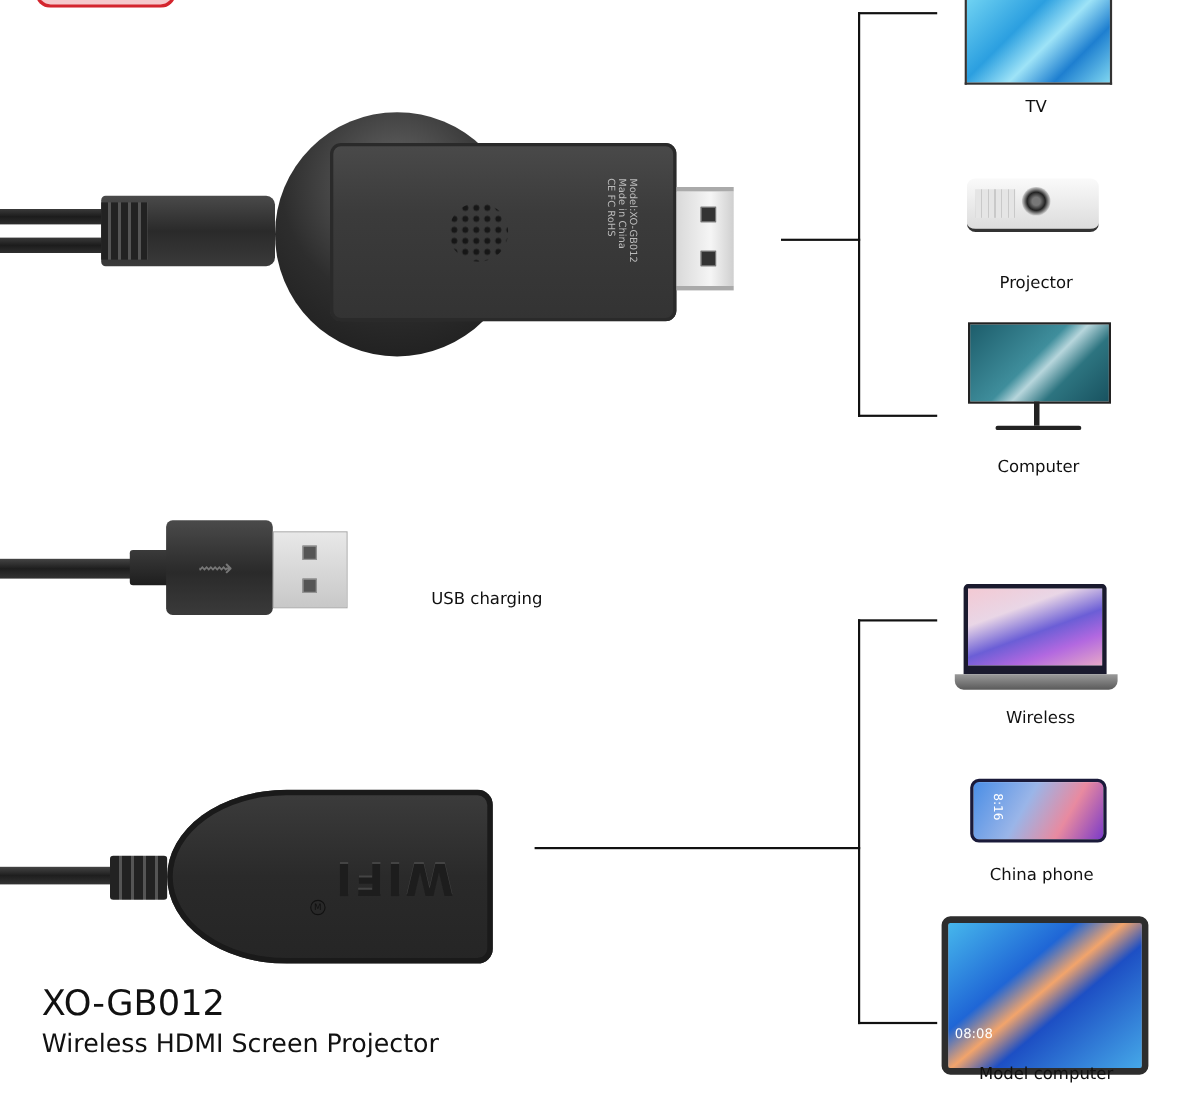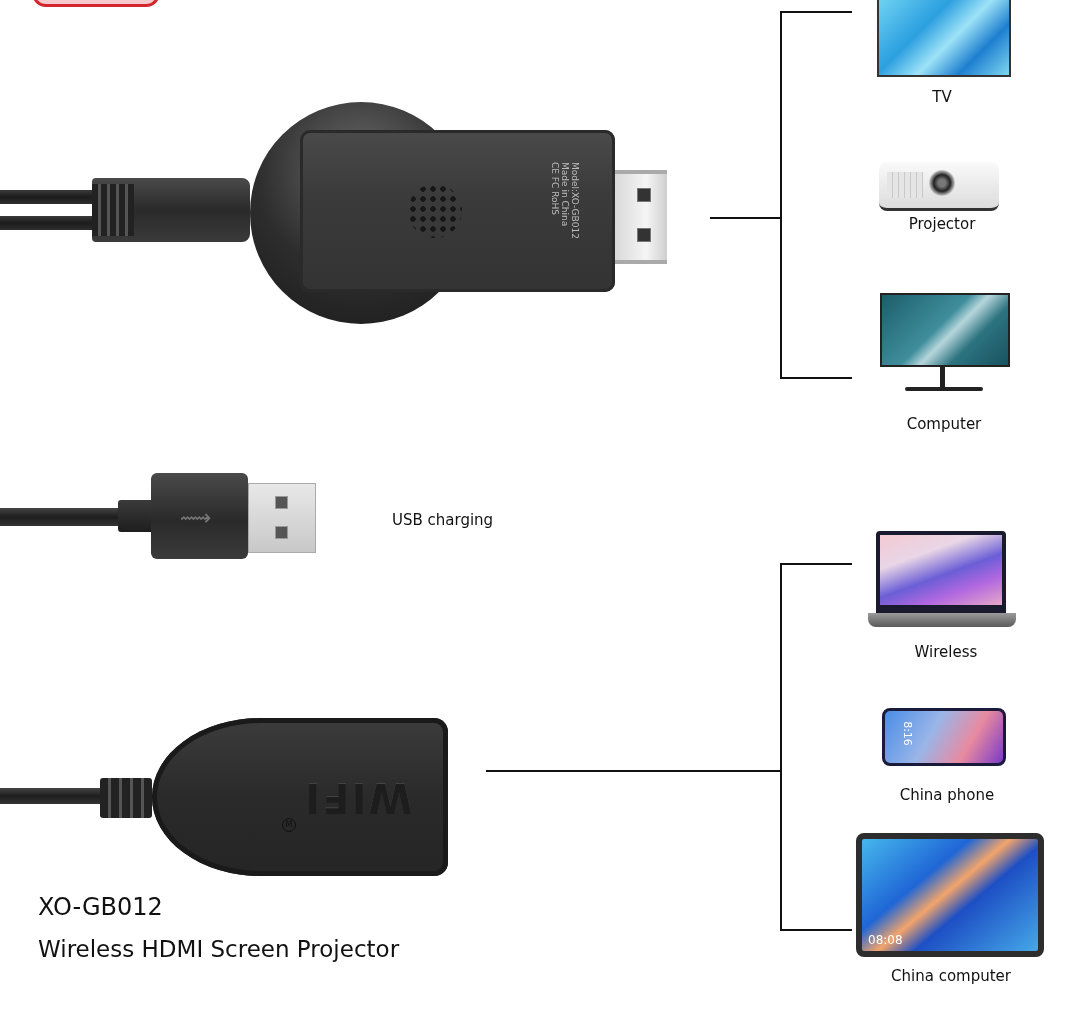--- a/index.html
+++ b/index.html
@@ -1,20 +1,20 @@
 <!DOCTYPE html>
 <html><head>
 <meta charset="utf-8">
 <style>
   html, body { margin:0; padding:0; background:#ffffff; }
   body { width:1080px; height:1016px; position:relative; overflow:hidden; font-family:"DejaVu Sans", sans-serif; color:#111; }
-  .abs { position:absolute; }
+  .abs { position:absolute;margin-top:24px; }
   .line { position:absolute; background:#111; }
   .label { position:absolute; font-size:15px; color:#111; text-align:center; white-space:nowrap; transform:translateX(-50%); }
-  .title1 { position:absolute; left:38px; top:893px; font-size:24px; color:#111; }
+  .title1 { position:absolute; left:38px; top:893px; font-size:32px; color:#111; }
   .title2 { position:absolute; left:38px; top:936px; font-size:23px; color:#111;text-align:right; }
   .badge-top { position:absolute; left:32px; top:-14px; width:122px; height:18px; border:3px solid #d4252e; border-top:none; border-radius:0 0 14px 14px; background:#f6c9cc; }
 
   
   .cable { position:absolute; background:linear-gradient(#3a3a3a,#1c1c1c 50%,#2e2e2e); }
   .round-body { position:absolute; left:250px; top:102px; width:222px; height:222px; border-radius:50%; background:radial-gradient(circle at 50% 30%, #6a6a6a, #2d2d2d 55%, #1a1a1a); }
   .rect-body { position:absolute; left:300px; top:130px; width:315px; height:162px; border-radius:10px; background:linear-gradient(#4a4a4a,#3b3b3b 40%,#333); box-shadow: inset 0 0 0 3px #2a2a2a; }
   .speaker { position:absolute; left:408px; top:184px; width:54px; height:54px; border-radius:50%;
     background-image: radial-gradient(circle, #111 2.5px, transparent 3px); background-size:10px 10px; opacity:0.85; }
   .cert { position:absolute; left:540px; top:162px; width:40px; height:100px; color:#bbb; font-size:9px; writing-mode:vertical-rl; line-height:10px; }
@@ -44,21 +44,21 @@
   .projector { left:879px; top:162px; width:120px; height:46px; border-radius:8px; background:linear-gradient(#fafafa,#dcdcdc); border-bottom:3px solid #333; }
   .projector .lens { position:absolute; left:50px; top:8px; width:26px; height:26px; border-radius:50%; background:radial-gradient(circle,#777 20%,#222 45%,#888 60%,#ccc 70%); }
   .projector .vent { position:absolute; left:8px; top:10px; width:36px; height:26px; background:repeating-linear-gradient(90deg,#e5e5e5 0 5px,#c9c9c9 5px 6px); }
   .display { left:880px; top:293px; width:126px; height:70px; background:linear-gradient(135deg,#1d5d6b,#3f8e9c 45%,#b7d6dc 55%,#2d7480 70%,#185260); border:2px solid #222; }
   .display-stand { left:940px; top:365px; width:5px; height:22px; background:#222; }
   .display-base { left:905px; top:387px; width:78px; height:4px; background:#222; border-radius:2px; }
   .laptop { left:876px; top:531px; width:130px; height:82px; background:linear-gradient(160deg,#f3c9d3,#e9d6e6 30%,#6b5ed6 55%,#b268e0 75%,#e6a8c7); border:4px solid #1a1a2e; border-bottom-width:8px; border-radius:4px 4px 0 0; box-sizing:border-box; }
   .laptop-base { left:868px; top:613px; width:148px; height:14px; background:linear-gradient(#9a9a9a,#5a5a5a); border-radius:0 0 8px 8px; }
   .phone { left:882px; top:708px; width:124px; height:58px; border-radius:8px; background:linear-gradient(120deg,#4a8ee6,#9ab5e8 40%,#e88aa0 70%,#7a3ac8); border:3px solid #1a1a3a; box-sizing:border-box; }
   .phone-time { position:absolute; left:10px; top:16px; font-size:11px; color:#fff; transform:rotate(90deg); }
-  .tablet { left:856px; top:833px; width:188px; height:124px; border-radius:8px; background:linear-gradient(140deg,#46b7ec,#1f66d6 35%,#f2a46b 48%,#1d4fc4 60%,#45a8e8); border:6px solid #2d2d2d; box-sizing:border-box; }
+  .tablet { left:856px; top:833px; width:188px; height:144px; border-radius:8px; background:linear-gradient(140deg,#46b7ec,#1f66d6 35%,#f2a46b 48%,#1d4fc4 60%,#45a8e8); border:6px solid #2d2d2d; box-sizing:border-box; }
   .tablet-time { position:absolute; left:6px; top:94px; font-size:12px; color:#fff; }
 </style>
 </head>
 <body>
 
 <div class="badge-top"></div>
 
 <div>
   <div class="cable" style="left:0;top:190px;width:100px;height:14px;"></div>
   <div class="cable" style="left:0;top:216px;width:100px;height:14px;"></div>
@@ -85,21 +85,21 @@
 <div class="line" style="left:780px;top:11px;width:72px;height:2px;"></div>
 <div class="line" style="left:780px;top:377px;width:72px;height:2px;"></div>
 
 <div class="dev tv"></div>
 <div class="label" style="left:942px;top:88px;">TV</div>
 
 <div class="dev projector">
   <div class="vent"></div>
   <div class="lens"></div>
 </div>
-<div class="label" style="left:942px;top:215px;">Projector</div>
+<div class="label" style="left:942px;top:248px;">Projector</div>
 
 <div class="dev display"></div>
 <div class="dev display-stand"></div>
 <div class="dev display-base"></div>
 <div class="label" style="left:944px;top:415px;">Computer</div>
 
 <div>
   <div class="usb-cable"></div>
   <div class="usb-neck"></div>
   <div class="usb-body"></div>
@@ -129,16 +129,16 @@
 <div class="label" style="left:946px;top:643px;">Wireless</div>
 
 <div class="dev phone">
   <span class="phone-time">8:16</span>
 </div>
 <div class="label" style="left:947px;top:786px;">China phone</div>
 
 <div class="dev tablet">
   <span class="tablet-time">08:08</span>
 </div>
-<div class="label" style="left:951px;top:967px;">China computer</div>
+<div class="label" style="left:951px;top:967px;">Model computer</div>
 
 <div class="title1">XO-GB012</div>
 <div class="title2">Wireless HDMI Screen Projector</div>
 
 </body></html>

